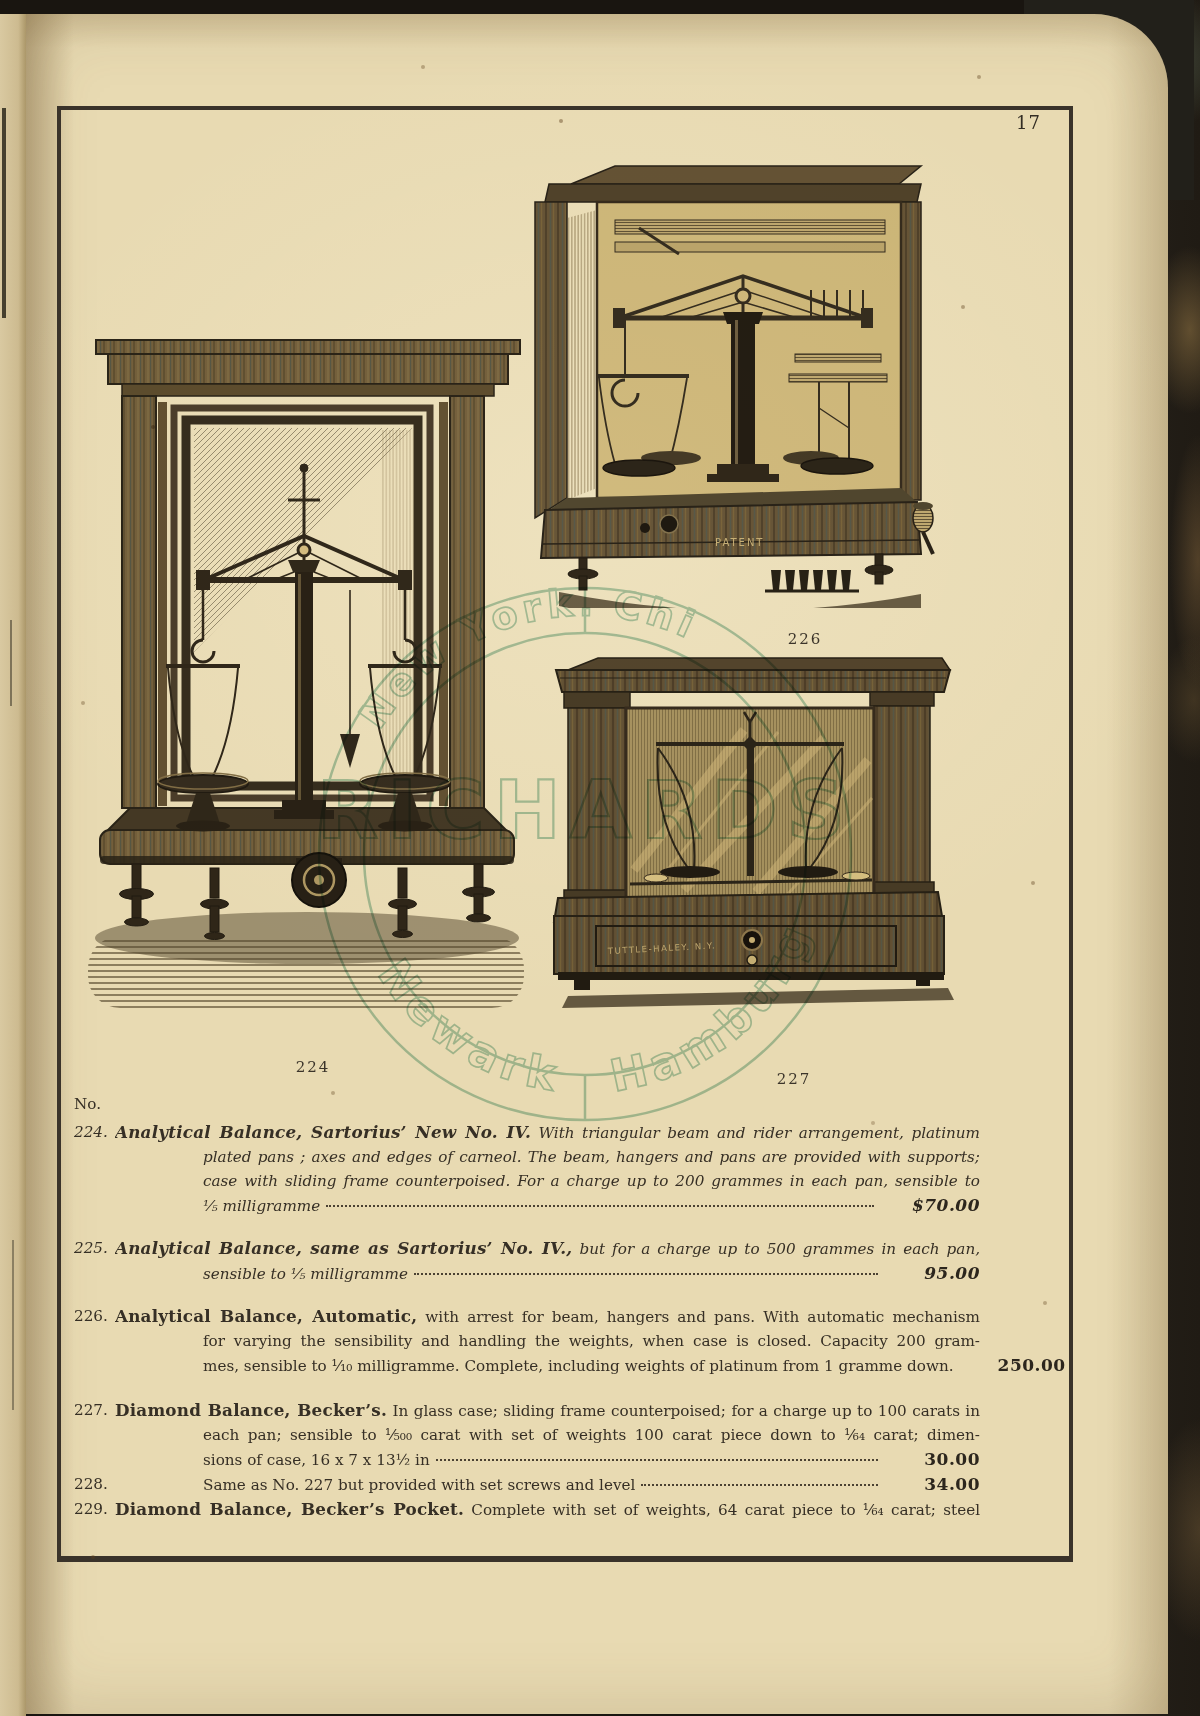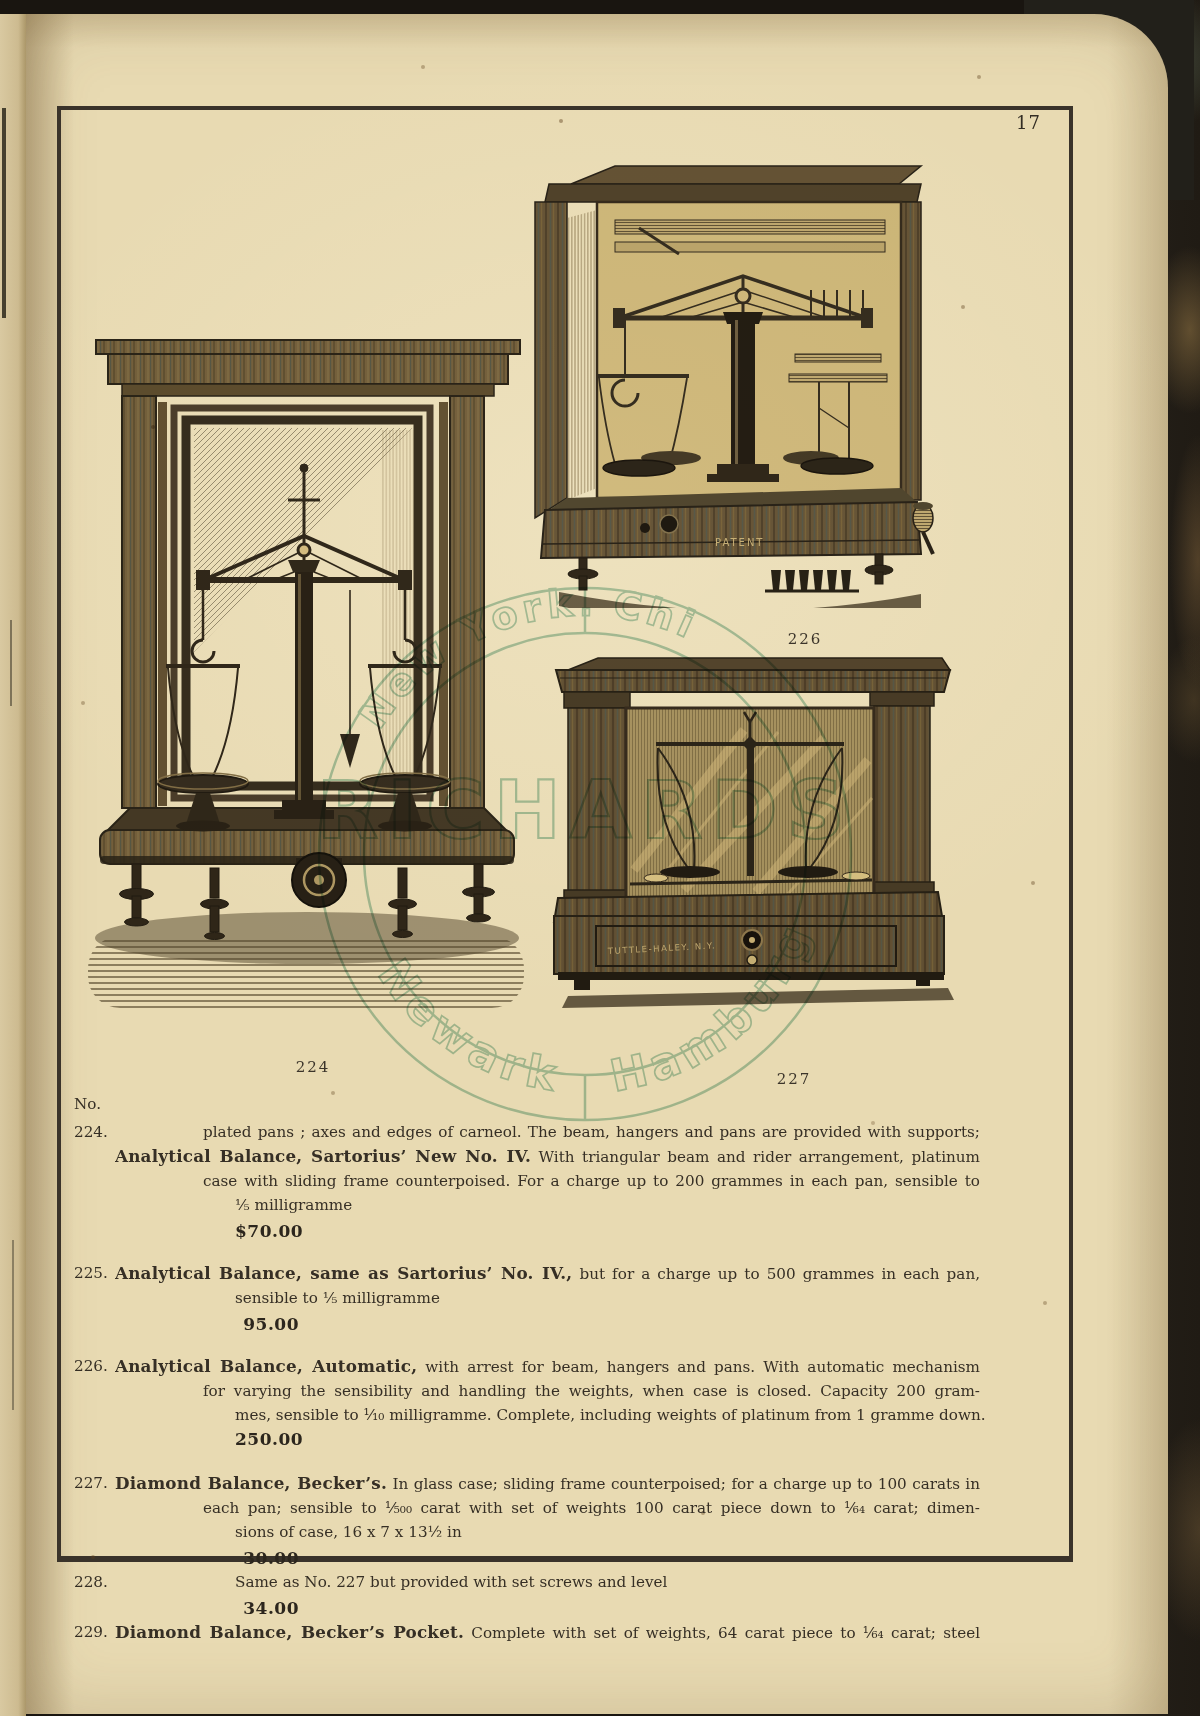--- a/index.html
+++ b/index.html
@@ -39,28 +39,28 @@
   .figure{position:absolute;}
   .figure svg{display:block;mix-blend-mode:multiply;}
   .figlabel{position:absolute;width:70px;text-align:center;font-size:15px;color:#3b342a;letter-spacing:2px;}
   
   .stamp{position:absolute;left:259px;top:556px;width:600px;height:580px;
     opacity:.5;mix-blend-mode:multiply;pointer-events:none;}
   
   .text-section{position:absolute;left:48px;top:1078px;width:906px;color:#362f25;}
   .no-head{font-size:15.2px;line-height:24px;margin-bottom:4px;}
   .entry{position:relative;padding-left:41px;}
-  .mb{margin-bottom:18px;}
+  .mb{margin-bottom:18px;font-style:italic;}
   .mb2{margin-bottom:20px;}
   .eno{position:absolute;left:0;top:0;font-size:15.2px;line-height:24px;}
   .eline{font-size:15.2px;line-height:24px;white-space:nowrap;overflow:hidden;
     text-align:justify;text-align-last:justify;}
   .eline b{font-size:16.8px;letter-spacing:.2px;}
   .eline.mid,.eline.last{margin-left:88px;}
-  .eline.last{display:flex;align-items:baseline;text-align-last:auto;overflow:visible;flex-direction:column;}
+  .eline.last{display:flex;align-items:baseline;text-align-last:auto;overflow:visible;}
   .eline.last>span:first-child{white-space:nowrap;}
   .leader{flex:1 1 auto;min-width:0;border-bottom:2.5px dotted #4a4132;margin:0 6px;transform:translateY(-4px);}
   .leader.none{border-bottom:none;}
   .price{font-weight:bold;font-size:17px;min-width:64px;text-align:right;letter-spacing:.5px;color:#2c261d;margin-left:32px;}
   .specks{position:absolute;left:0;top:0;width:2px;height:2px;border-radius:50%;
     box-shadow:
       534px 106px 0 1px rgba(95,65,30,.45), 126px 412px 0 1px rgba(95,65,30,.4),
       936px 292px 0 1px rgba(95,65,30,.4), 56px 688px 0 1px rgba(95,65,30,.35),
       1006px 868px 0 1px rgba(95,65,30,.4), 306px 1078px 0 1px rgba(95,65,30,.35),
       676px 1498px 0 1px rgba(95,65,30,.4), 1018px 1288px 0 1px rgba(95,65,30,.35),
@@ -345,22 +345,22 @@
       <text font-size="44" letter-spacing="6"><textPath href="#arcBot" startOffset="55%">Hamburg</textPath></text>
       <text x="300" y="268" font-size="80" letter-spacing="9" text-anchor="middle" stroke-width="2.2">RICHARDS</text>
     </g>
   </svg>
 
   <div class="text-section">
     <div class="no-head">No.</div>
 
     <div class="entry mb">
       <span class="eno">224.</span>
+      <div class="eline first"><b>Analytical Balance, Sartorius’ New No. IV.</b> <span>With triangular beam and rider arrangement, platinum</span></div>
       <div class="eline mid">plated pans ; axes and edges of carneol.  The beam, hangers and pans are provided with supports;</div>
-      <div class="eline first"><b>Analytical Balance, Sartorius’ New No. IV.</b> <span>With triangular beam and rider arrangement, platinum</span></div>
       <div class="eline mid">case with sliding frame counterpoised.  For a charge up to 200 grammes in each pan, sensible to</div>
       <div class="eline last">
         <span>⅕ milligramme</span>
         <span class="leader"></span>
         <span class="price">$70.00</span>
       </div>
     </div>
 
     <div class="entry mb">
       <span class="eno">225.</span>

